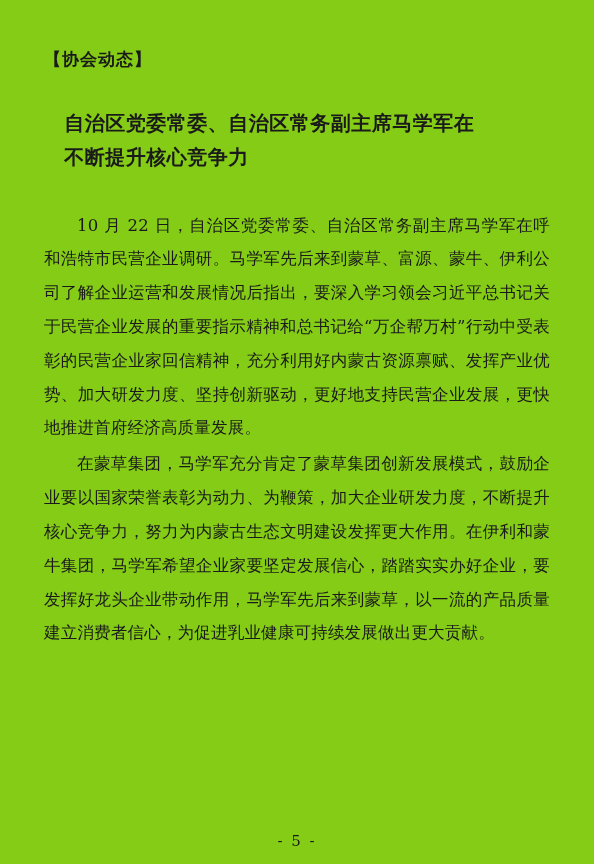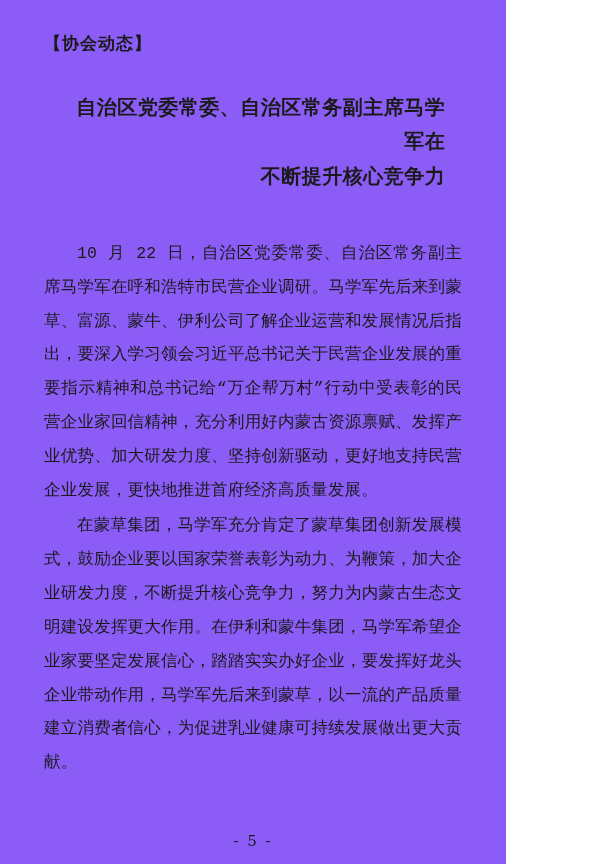--- a/index.html
+++ b/index.html
@@ -9,50 +9,49 @@
   }
   body {
     width: 601px;
     height: 864px;
     font-family: "DejaVu Serif", "Liberation Serif", serif;
     color: #1a1a1a;
     position: relative;
     overflow: hidden;
   }
   .page {
-    width: 506px;
+    width: 594px;
     height: 864px;
     box-sizing: border-box;
-    padding: 26px 44px 0 44px;
+    padding: 42px 44px 0 44px;
     position: relative;
-    background: #8b5cf6;
+    background: #84cc16;
   }
   .section-tag {
     font-size: 17px;
     font-weight: bold;
     letter-spacing: 1px;
     margin: 6px 0 0 0;
     line-height: 1.4;
     font-family: "DejaVu Serif", "Liberation Serif", serif;
   }
   .doc-title {
-    text-align: right;
+    text-align: left;
     font-size: 20px;
     font-weight: bold;
     line-height: 1.72;
     margin: 34px auto 0 auto;
     width: 92%;
     letter-spacing: 0.5px;
   }
   .doc-title .line {
     display: block;
   }
   .body-text {
-    margin-top: 44px;
-    font-family: Liberation Mono, monospace;
+    margin-top: 34px;
   }
   .para {
     font-size: 16.5px;
     line-height: 2.05;
     text-align: justify;
     text-justify: inter-ideograph;
     text-indent: 2em;
     margin: 0 0 2px 0;
     letter-spacing: 0.2px;
   }

